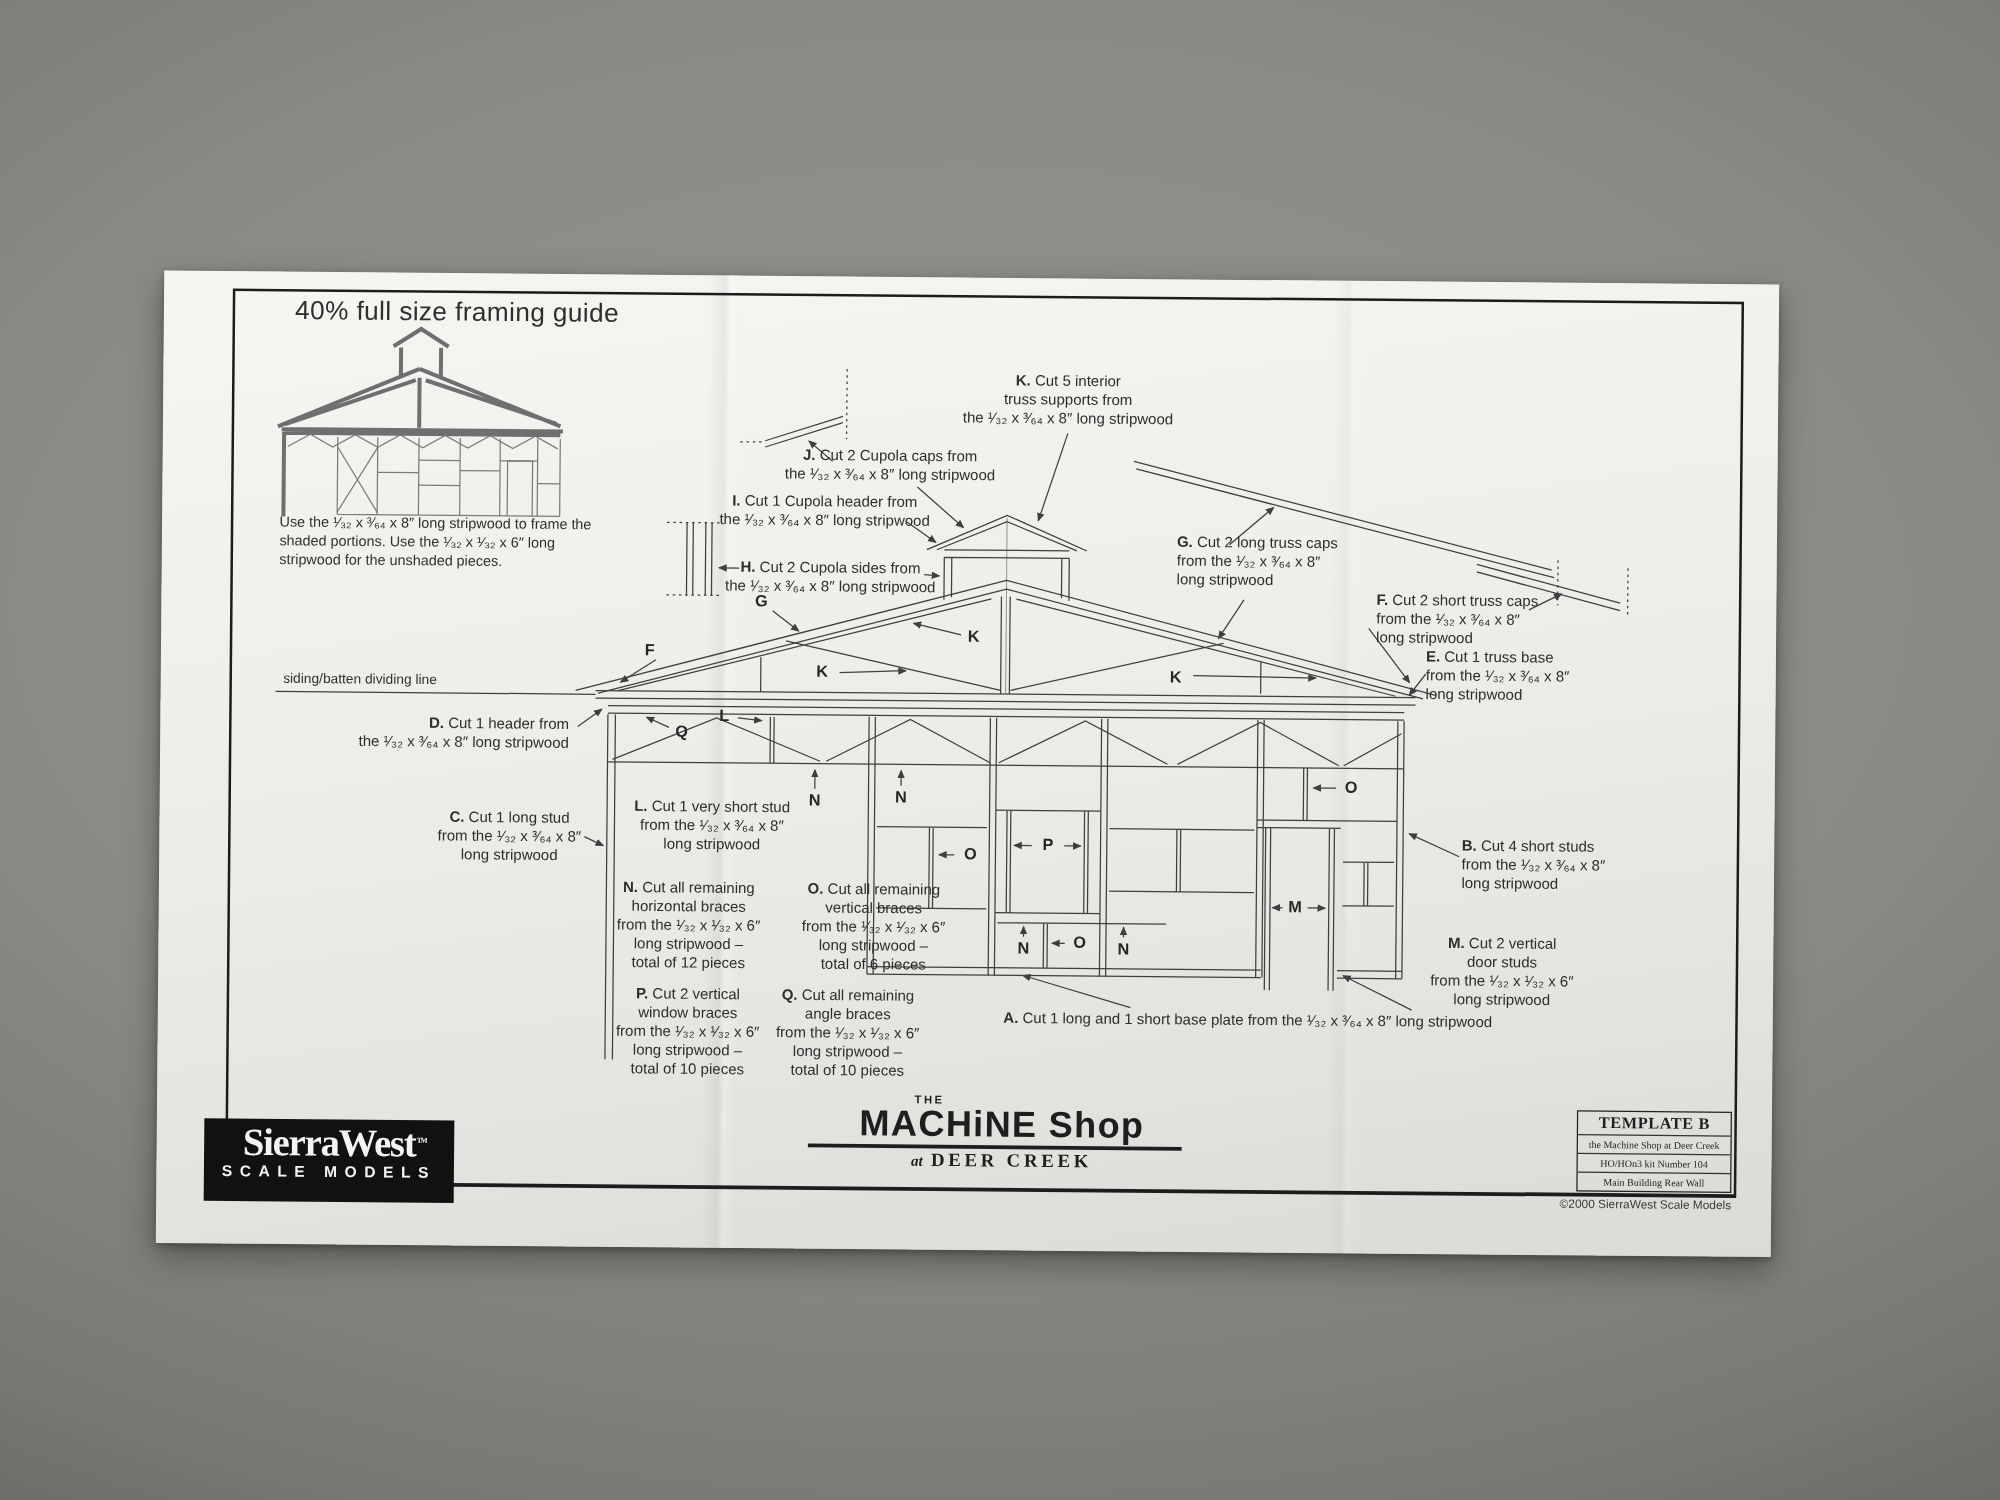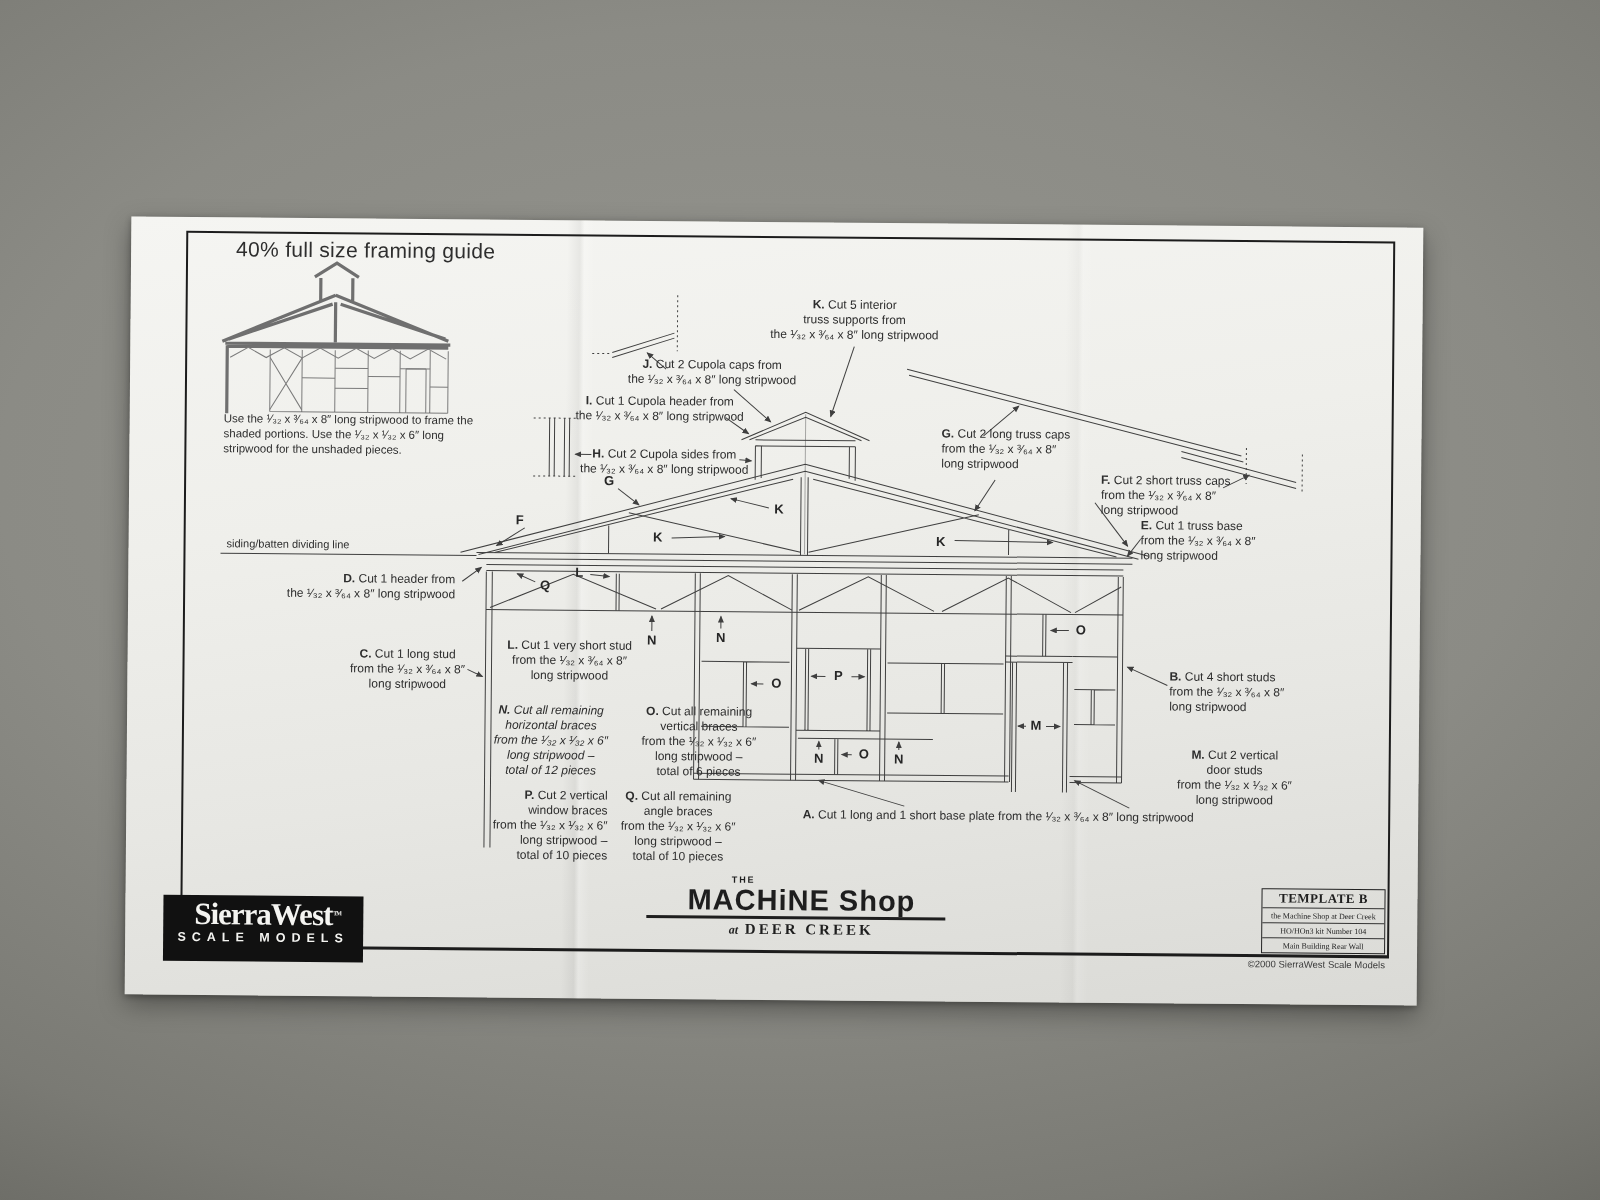--- a/index.html
+++ b/index.html
@@ -167,24 +167,24 @@
         <div class="callout align-center" style="left: 582px; top: 136px;"><b>J.</b> Cut 2 Cupola caps from<br>the ¹⁄₃₂ x ³⁄₆₄ x 8″ long stripwood</div>
         <div class="callout align-center" style="left: 530px; top: 173px;"><b>I.</b> Cut 1 Cupola header from<br>the ¹⁄₃₂ x ³⁄₆₄ x 8″ long stripwood</div>
         <div class="callout align-center" style="left: 535px; top: 226px;"><b>H.</b> Cut 2 Cupola sides from<br>the ¹⁄₃₂ x ³⁄₆₄ x 8″ long stripwood</div>
         <div class="callout align-left" style="left: 812px; top: 203px;"><b>G.</b> Cut 2 long truss caps<br>from the ¹⁄₃₂ x ³⁄₆₄ x 8″<br>long stripwood</div>
         <div class="callout align-left" style="left: 972px; top: 248px;"><b>F.</b> Cut 2 short truss caps<br>from the ¹⁄₃₂ x ³⁄₆₄ x 8″<br>long stripwood</div>
         <div class="callout align-left" style="left: 1012px; top: 293px;"><b>E.</b> Cut 1 truss base<br>from the ¹⁄₃₂ x ³⁄₆₄ x 8″<br>long stripwood</div>
         <div class="callout align-right" style="left: 327px; top: 353px;"><b>D.</b> Cut 1 header from<br>the ¹⁄₃₂ x ³⁄₆₄ x 8″ long stripwood</div>
         <div class="callout align-center" style="left: 280px; top: 428px;"><b>C.</b> Cut 1 long stud<br>from the ¹⁄₃₂ x ³⁄₆₄ x 8″<br>long stripwood</div>
         <div class="callout align-center" style="left: 442px; top: 418px;"><b>L.</b> Cut 1 very short stud<br>from the ¹⁄₃₂ x ³⁄₆₄ x 8″<br>long stripwood</div>
         <div class="callout align-left" style="left: 1042px; top: 444px;"><b>B.</b> Cut 4 short studs<br>from the ¹⁄₃₂ x ³⁄₆₄ x 8″<br>long stripwood</div>
-        <div class="callout align-center" style="left: 424px; top: 483px; font-style: italic;"><b>N.</b> Cut all remaining<br>horizontal braces<br>from the ¹⁄₃₂ x ¹⁄₃₂ x 6″<br>long stripwood –<br>total of 12 pieces</div>
+        <div class="callout align-center" style="left: 424px; top: 483px;"><b>N.</b> Cut all remaining<br>horizontal braces<br>from the ¹⁄₃₂ x ¹⁄₃₂ x 6″<br>long stripwood –<br>total of 12 pieces</div>
         <div class="callout align-center" style="left: 572px; top: 483px;"><b>O.</b> Cut all remaining<br>vertical braces<br>from the ¹⁄₃₂ x ¹⁄₃₂ x 6″<br>long stripwood –<br>total of 6 pieces</div>
-        <div class="callout align-center" style="left: 1075px; top: 522px; margin-left: 33px;"><b>M.</b> Cut 2 vertical<br>door studs<br>from the ¹⁄₃₂ x ¹⁄₃₂ x 6″<br>long stripwood</div>
-        <div class="callout align-center" style="left: 424px; top: 568px; text-align: right;"><b>P.</b> Cut 2 vertical<br>window braces<br>from the ¹⁄₃₂ x ¹⁄₃₂ x 6″<br>long stripwood –<br>total of 10 pieces</div>
+        <div class="callout align-center" style="left: 1075px; top: 522px;"><b>M.</b> Cut 2 vertical<br>door studs<br>from the ¹⁄₃₂ x ¹⁄₃₂ x 6″<br>long stripwood</div>
+        <div class="callout align-center" style="left: 424px; top: 568px;"><b>P.</b> Cut 2 vertical<br>window braces<br>from the ¹⁄₃₂ x ¹⁄₃₂ x 6″<br>long stripwood –<br>total of 10 pieces</div>
         <div class="callout align-center" style="left: 552px; top: 568px;"><b>Q.</b> Cut all remaining<br>angle braces<br>from the ¹⁄₃₂ x ¹⁄₃₂ x 6″<br>long stripwood –<br>total of 10 pieces</div>
         <div class="callout align-center" style="left: 872px; top: 585px;"><b>A.</b> Cut 1 long and 1 short base plate from the ¹⁄₃₂ x ³⁄₆₄ x 8″ long stripwood</div>
       </div>
     <div id="markers">
         <span class="marker" style="left: 480px; top: 260px;">G</span>
         <span class="marker" style="left: 391px; top: 300px;">F</span>
         <span class="marker" style="left: 529px; top: 316px;">K</span>
         <span class="marker" style="left: 650px; top: 287px;">K</span>
         <span class="marker" style="left: 812px; top: 318px;">K</span>
         <span class="marker" style="left: 417px; top: 365px;">Q</span>

